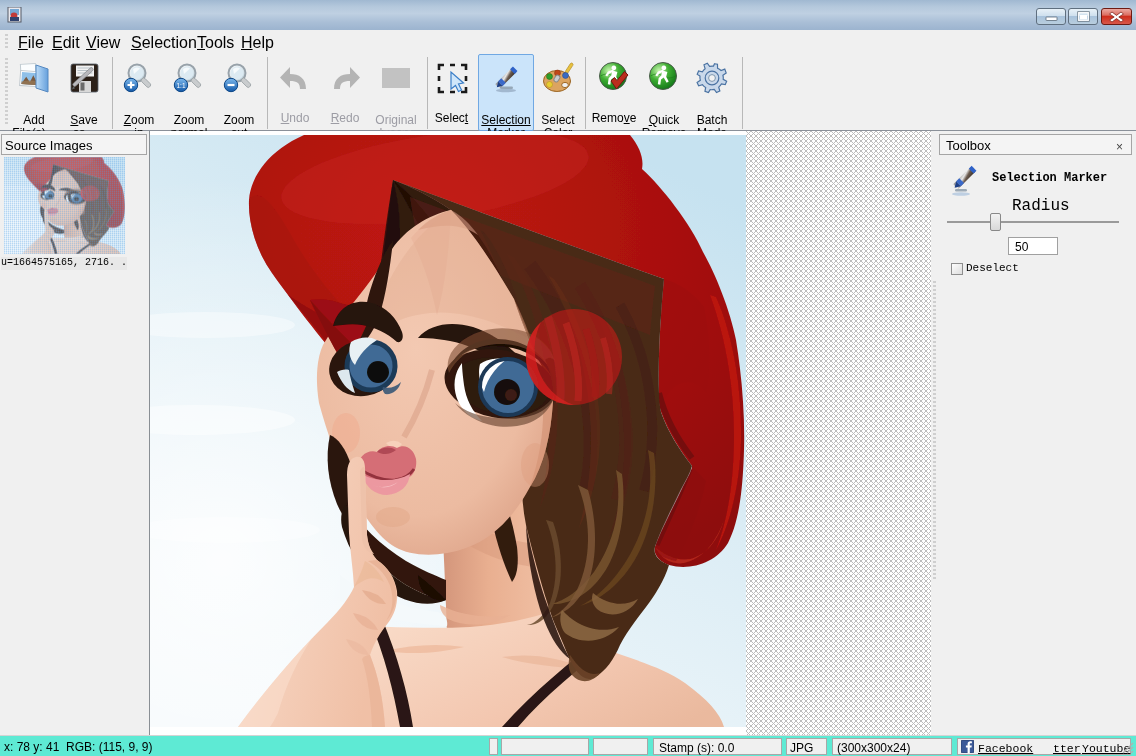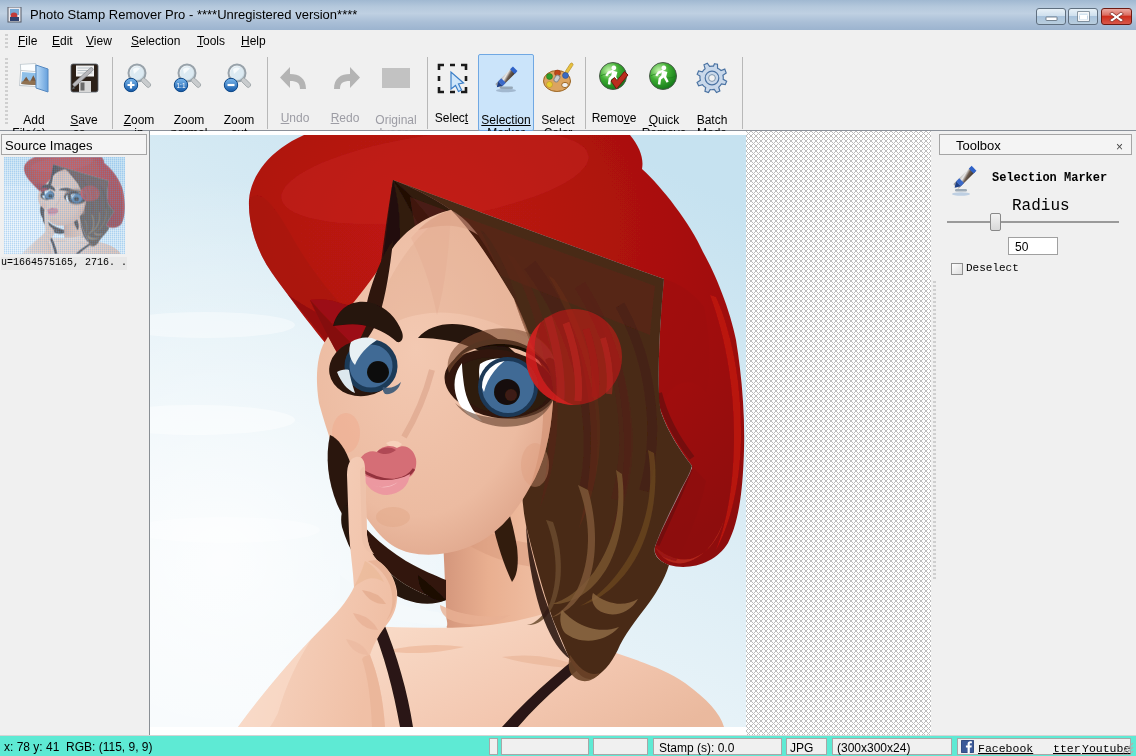--- a/index.html
+++ b/index.html
@@ -6,21 +6,21 @@
 body{width:1136px;height:756px;position:relative;overflow:hidden;font-family:"Liberation Sans",sans-serif;background:#f0f0f0;}
 .abs{position:absolute;}
 
 #titlebar{left:0;top:0;width:1136px;height:30px;background:linear-gradient(180deg,#a0b8d1 0%,#b4c8dc 22%,#bfd0e2 45%,#a9bed6 75%,#9cb4cf 100%);}
 #titletext{left:30px;top:7px;font-size:13px;color:#000;}
 .capbtn{top:8px;height:17px;border:1px solid #5f6f7f;border-radius:3px;box-sizing:border-box;}
 #btnmin{left:1036px;width:30px;background:linear-gradient(180deg,#e8f1f8 0%,#cfe0ee 45%,#a9c3dc 50%,#b9cede 100%);}
 #btnmax{left:1068px;width:30px;background:linear-gradient(180deg,#e8f1f8 0%,#cfe0ee 45%,#a9c3dc 50%,#b9cede 100%);}
 #btncls{left:1101px;width:31px;background:linear-gradient(180deg,#eba9a1 0%,#dc6f62 40%,#cf2e1d 50%,#d8584a 100%);border-color:#6e1a12;}
 
-#menubar{left:0;top:30px;width:1136px;height:22px;background:#f0f0f0;font-size:12px;color:#000;}
+#menubar{left:0;top:30px;width:1136px;height:22px;background:#f0f0f0;font-size:16px;color:#000;}
 .mitem{position:absolute;top:4px;}
 .u{text-decoration:underline;}
 
 #toolbar{left:0;top:52px;width:1136px;height:79px;background:#f0f0f0;border-bottom:1px solid #8a9099;box-sizing:border-box;}
 .tbtn{position:absolute;text-align:center;font-size:12px;line-height:12.5px;color:#000;}
 .tbtn .lbl{position:absolute;width:100%;top:60px;}
 .tico{position:absolute;left:50%;margin-left:-16px;top:8px;width:32px;height:32px;}
 .tsep{position:absolute;top:5px;width:1px;height:72px;background:#b8b8b8;}
 .disab{color:#9c9ca4;}
 #selmarkbtn{left:478px;top:2px;width:56px;height:77px;background:#cbe4fa;border:1px solid #70a8e3;border-radius:2px;box-sizing:border-box;}
@@ -28,21 +28,21 @@
 
 #leftpanel{left:0;top:131px;width:150px;height:604px;background:#f0f0f0;}
 #srchdr{left:1px;top:3px;width:146px;height:21px;border:1px solid #a5a5a5;background:#f4f4f4;box-sizing:border-box;font-size:13px;padding:3px 0 0 3px;}
 #thumb{left:4px;top:26px;width:121px;height:97px;overflow:hidden;}
 #thumbcap{left:1px;top:126px;width:126px;height:13px;background:#e8e8e8;font-family:"Liberation Mono",monospace;font-size:10px;white-space:nowrap;overflow:hidden;}
 #canvas{left:149px;top:131px;width:781px;height:604px;background:#fff;border-left:1px solid #898f94;box-sizing:border-box;}
 #hatch{left:596px;top:0;width:185px;height:604px;background:#fff;}
 #girl{left:0px;top:4px;width:596px;height:592px;}
 #splitter{left:931px;top:131px;width:6px;height:604px;background:#f0f0f0;}
 #toolbox{left:937px;top:131px;width:199px;height:604px;background:#f0f0f0;font-family:"Liberation Mono",monospace;}
-#tbhdr{left:2px;top:3px;width:193px;height:21px;border:1px solid #a5a5a5;background:#f4f4f4;box-sizing:border-box;font-family:"Liberation Sans",sans-serif;font-size:13px;padding:3px 0 0 16px;}
+#tbhdr{left:2px;top:3px;width:193px;height:21px;border:1px solid #a5a5a5;background:#f4f4f4;box-sizing:border-box;font-family:"Liberation Sans",sans-serif;font-size:13px;padding:3px 0 0 6px;}
 #tbx{position:absolute;right:8px;top:5px;font-size:12px;color:#444;font-family:"Liberation Sans",sans-serif;}
 #selmarklbl{left:55px;top:40px;font-size:12px;font-weight:bold;}
 #radiuslbl{left:75px;top:66px;font-size:16px;}
 #slidtrack{left:10px;top:90px;width:172px;height:2px;background:#9a9a9a;}
 #slidhandle{left:53px;top:82px;width:11px;height:18px;background:linear-gradient(180deg,#f2f2f2,#d8d8d8);border:1px solid #888;border-radius:2px;box-sizing:border-box;}
 #radinput{left:71px;top:106px;width:50px;height:18px;border:1px solid #a0a0a0;background:#fff;box-sizing:border-box;font-size:12px;font-family:"Liberation Sans",sans-serif;padding:2px 0 0 6px;}
 #chkbox{left:14px;top:132px;width:12px;height:12px;border:1px solid #8e8e8e;background:linear-gradient(135deg,#fdfdfd,#ddd);box-sizing:border-box;}
 #chklbl{left:29px;top:131px;font-size:11px;}
 #instr{left:15px;top:170px;font-size:11.5px;line-height:12.5px;}
 
@@ -53,21 +53,20 @@
 </style>
 </head>
 <body>
 <div class="abs" id="titlebar">
   <svg class="abs" style="left:7px;top:7px" width="16" height="16">
       <rect x="1" y="0" width="13" height="15" fill="#e8e8ee" stroke="#555a66"></rect>
       <rect x="3" y="2" width="9" height="6" fill="#77a8d4"></rect>
       <circle cx="7" cy="9" r="3.4" fill="#c03a3a"></circle>
       <rect x="3" y="10" width="9" height="4" fill="#30426e"></rect>
     </svg>
-  <div class="abs" id="titletext">Photo Stamp Remover Pro - ****Unregistered version****</div>
   <div class="abs capbtn" id="btnmin"><svg width="28" height="15">
         <rect x="9" y="8" width="11" height="3.5" rx="0.5" fill="#fff" stroke="#5a6a78" stroke-width="0.8"></rect>
       </svg></div>
   <div class="abs capbtn" id="btnmax"><svg width="28" height="15">
         <rect x="9.5" y="3.5" width="10" height="8" fill="none" stroke="#fff" stroke-width="1.6"></rect>
         <rect x="11" y="6" width="7" height="4.5" fill="#fff"></rect>
         <rect x="8.7" y="2.7" width="11.6" height="9.6" fill="none" stroke="#5a6a78" stroke-width="0.7"></rect>
       </svg></div>
   <div class="abs capbtn" id="btncls"><svg width="29" height="15">
         <path d="M10 3 L14.5 6.4 L19 3 L21.5 5 L16.8 8 L21.5 11 L19 13 L14.5 9.6 L10 13 L7.5 11 L12.2 8 L7.5 5 Z" fill="#fff" stroke="#7d2a22" stroke-width="0.8"></path>

